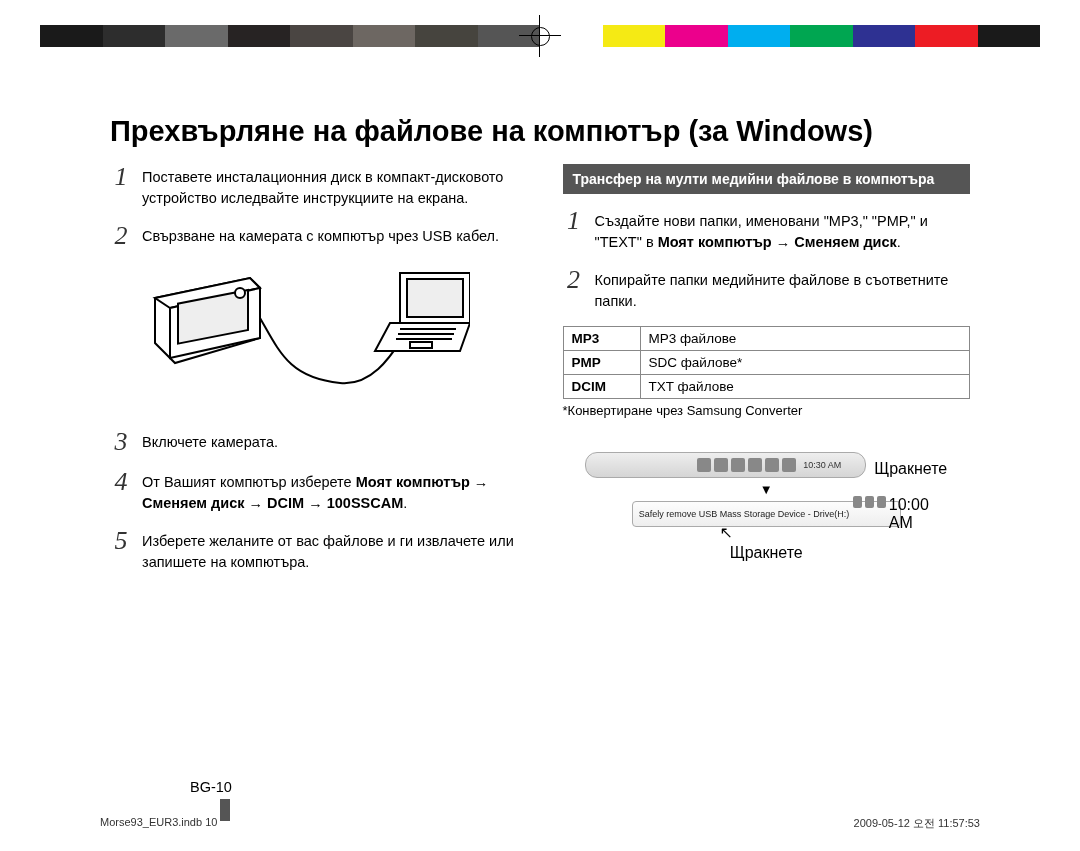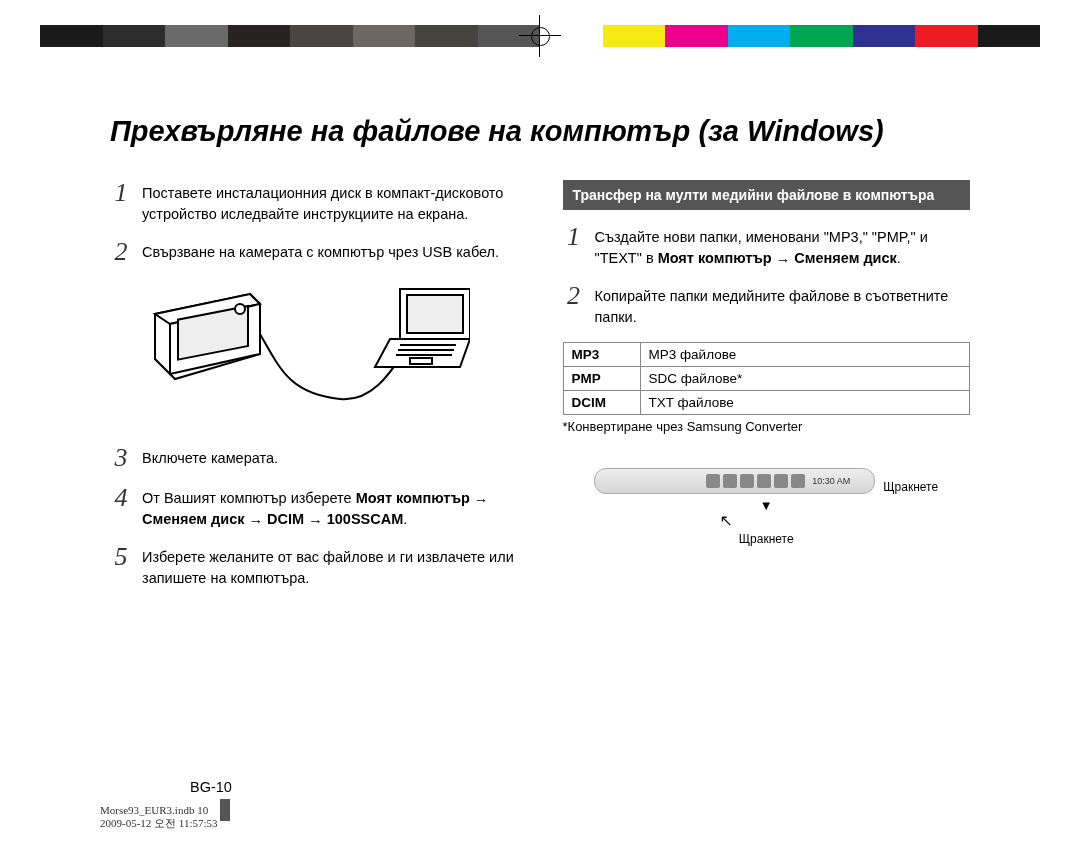--- a/index.html
+++ b/index.html
@@ -44,22 +44,21 @@
   .page {
     position: absolute;
     top: 115px;
     left: 110px;
     right: 110px;
     bottom: 60px;
   }
   h1 {
     font-size: 29px;
     font-weight: bold;
-    margin: 0 0 32px 0;
-    font-style: italic;
+    margin: 0 0 16px 0;
   }
   .cols {
     display: flex;
     gap: 45px;
   }
   .col { flex: 1; min-width: 0; }
   .step {
     display: flex;
     align-items: flex-start;
     gap: 10px;
@@ -141,21 +140,21 @@
     background: linear-gradient(#fdfdfd,#eee);
     display: flex;
     align-items: center;
     justify-content: space-between;
     padding: 0 6px;
     gap: 4px;
   }
   .balloon .btxt { font-size:9px; color:#222; white-space:nowrap; }
   .balloon .bicons { display:flex; gap:3px; }
   .balloon .bicons .ico { width:12px; height:12px; background:#888; border-radius:2px; }
-  .click-lbl { font-size:12px; }
+  .click-lbl { font-size:16px; }
   .downarr { font-size:13px; }
   .pagefoot {
     position: absolute;
     left: 80px;
     bottom: -4px;
     font-size: 14.5px;
   }
   .pagetab {
     position: absolute;
     left: 110px;
@@ -166,22 +165,21 @@
   }
   .printfoot {
     position: absolute;
     bottom: 20px;
     left: 100px;
     right: 100px;
     display: flex;
     justify-content: space-between;
     font-size: 11px;
     color: #333;
-    font-family: Liberation Serif, serif;
-    flex-direction: column;
+    font-family: Liberation Sans, sans-serif;
   }
   .bold { font-weight: bold; }
 </style>
 </head>
 <body>
 
 <div class="colorbar">
     <div style="background: rgb(26, 26, 26);"></div>
     <div style="background: rgb(45, 45, 45);"></div>
     <div style="background: rgb(106, 106, 106);"></div>
@@ -301,20 +299,29 @@
             <div class="ico"></div>
             <div class="ico"></div>
             <div class="ico"></div>
             <div class="ico"></div>
             <span class="clock">10:30 AM</span>
           </div>
           <span class="click-lbl">Щракнете</span>
         </div>
         <div class="downarr">▼</div>
         <div style="display:flex;flex-direction:column;align-items:center;gap:2px;">
+          <div class="balloon">
+            <span class="btxt">Safely remove USB Mass Storage Device - Drive(H:)</span>
+            <div class="bicons">
+              <div class="ico"></div>
+              <div class="ico"></div>
+              <div class="ico"></div>
+              <span class="clock">10:00 AM</span>
+            </div>
+          </div>
           <div style="align-self:center;position:relative;left:-40px;top:-6px;">
             <span style="font-size:16px;">↖</span>
           </div>
           <span class="click-lbl" style="margin-top:-6px;">Щракнете</span>
         </div>
       </div>
     </div>
   </div>
 
   <div class="pagefoot">BG-10</div>

